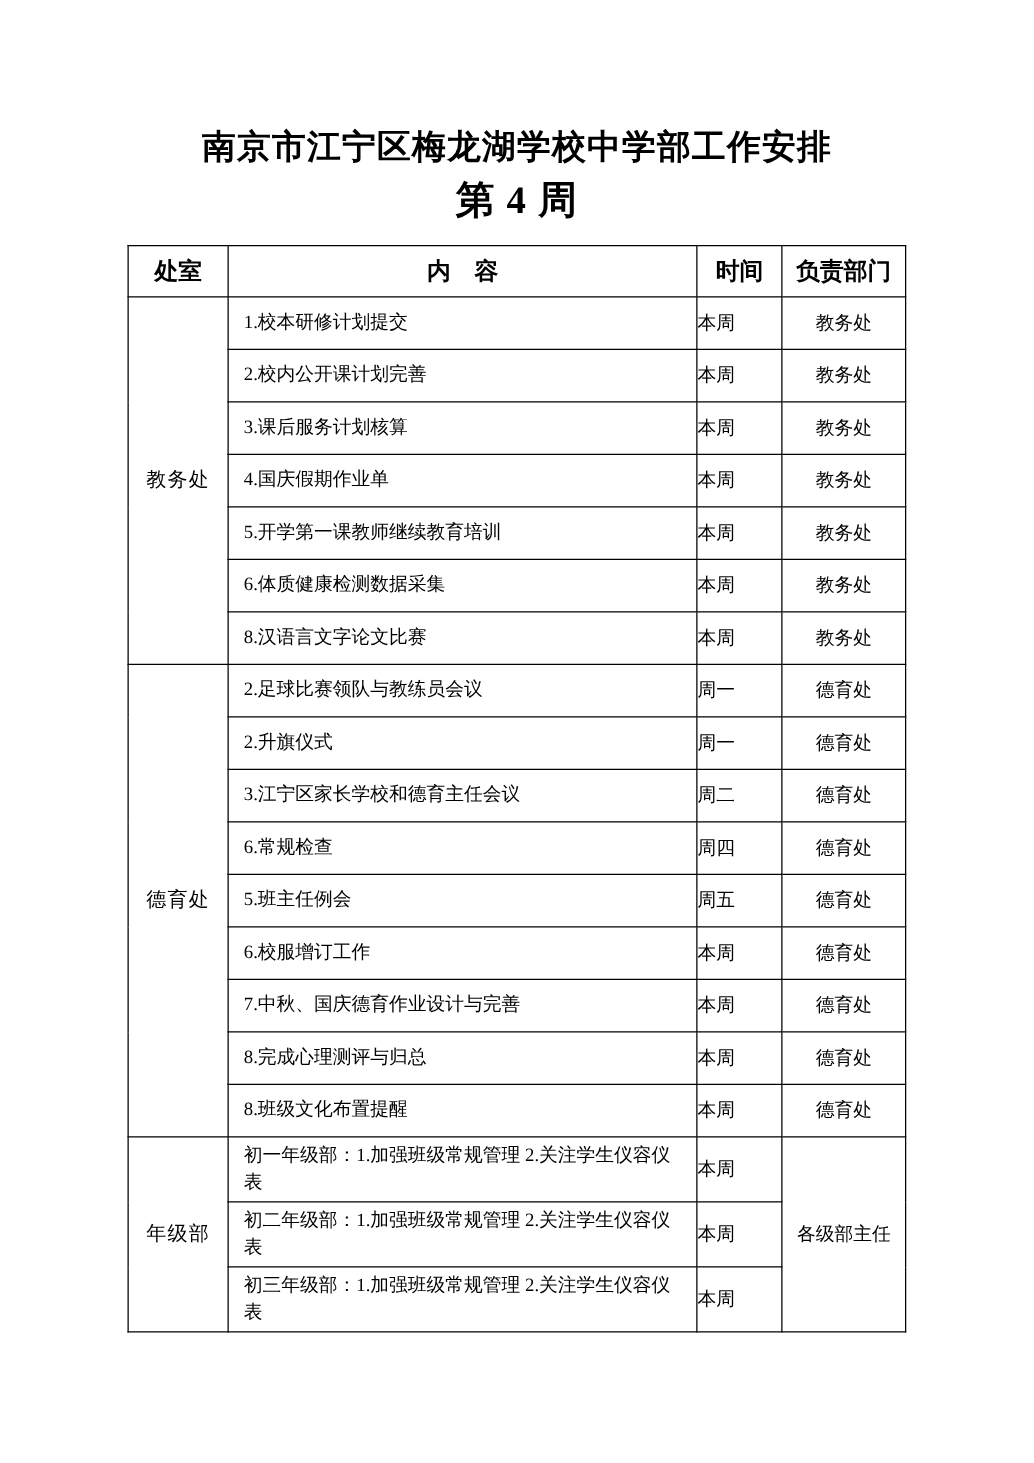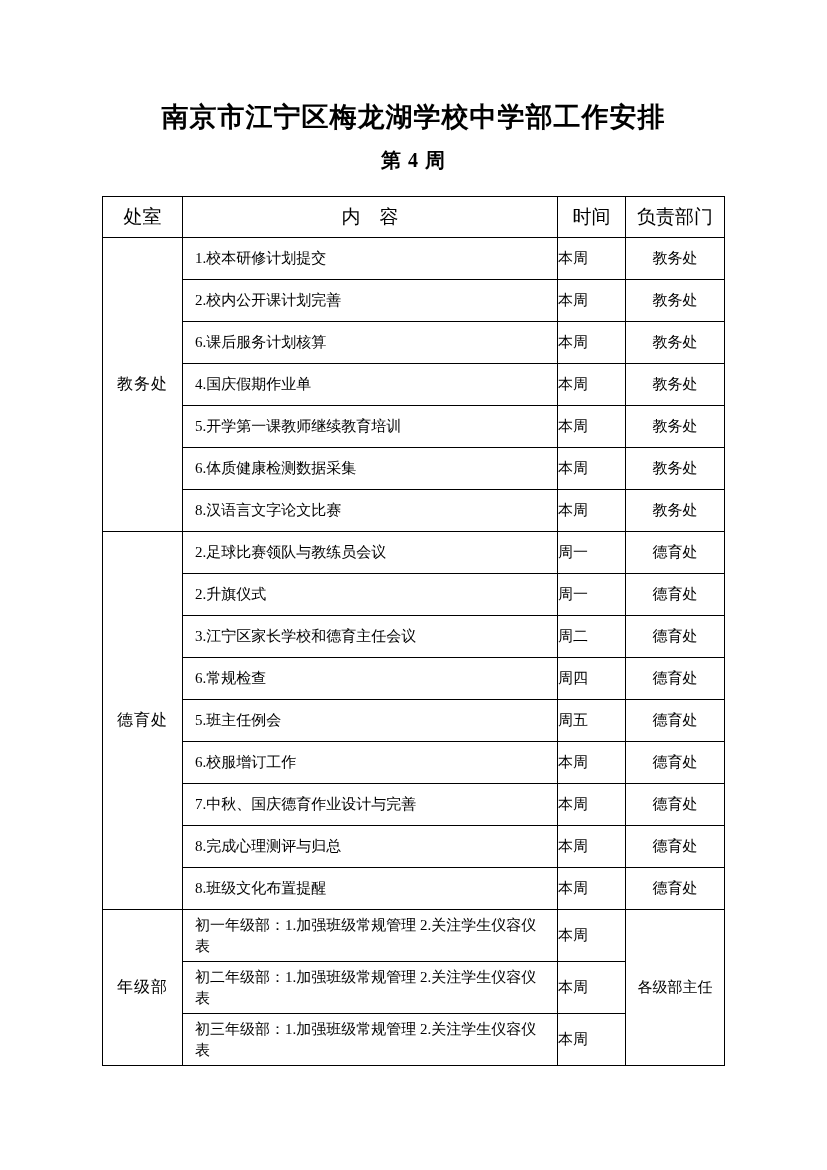--- a/index.html
+++ b/index.html
@@ -22,21 +22,21 @@
     margin: 0;
     text-align: center;
     font-size: 27px;
     font-weight: bold;
     line-height: 34px;
     letter-spacing: 1px;
   }
   .doc-subtitle {
     margin: 9px 0 0 0;
     text-align: center;
-    font-size: 20px;
+    font-size: 31px;
     font-weight: bold;
     line-height: 34px;
     letter-spacing: 1px;
   }
   table.work-table {
     border-collapse: collapse;
     table-layout: fixed;
     width: 622px;
     margin: 19px auto 0 auto;
   }
@@ -47,21 +47,21 @@
     vertical-align: middle;
     overflow: hidden;
   }
   .work-table col.c-office { width: 80px; }
   .work-table col.c-content { width: 375px; }
   .work-table col.c-time { width: 68px; }
   .work-table col.c-dept { width: 99px; }
   .work-table thead tr { height: 41px; }
   .work-table th {
     font-size: 19px;
-    font-weight: normal;
+    font-weight: bold;
     text-align: center;
     padding: 0;
   }
   .work-table tr.r { height: 42px; }
   .work-table tr.g { height: 52px; }
   td.office {
     text-align: center;
     font-size: 16px;
     padding: 0;
     letter-spacing: 1px;
@@ -112,21 +112,21 @@
         <td class="content">1.校本研修计划提交</td>
         <td class="time">本周</td>
         <td class="dept">教务处</td>
       </tr>
       <tr class="r">
         <td class="content">2.校内公开课计划完善</td>
         <td class="time">本周</td>
         <td class="dept">教务处</td>
       </tr>
       <tr class="r">
-        <td class="content">6.课后服务计划核算</td>
+        <td class="content">3.课后服务计划核算</td>
         <td class="time">本周</td>
         <td class="dept">教务处</td>
       </tr>
       <tr class="r">
         <td class="content">4.国庆假期作业单</td>
         <td class="time">本周</td>
         <td class="dept">教务处</td>
       </tr>
       <tr class="r">
         <td class="content">5.开学第一课教师继续教育培训</td>

